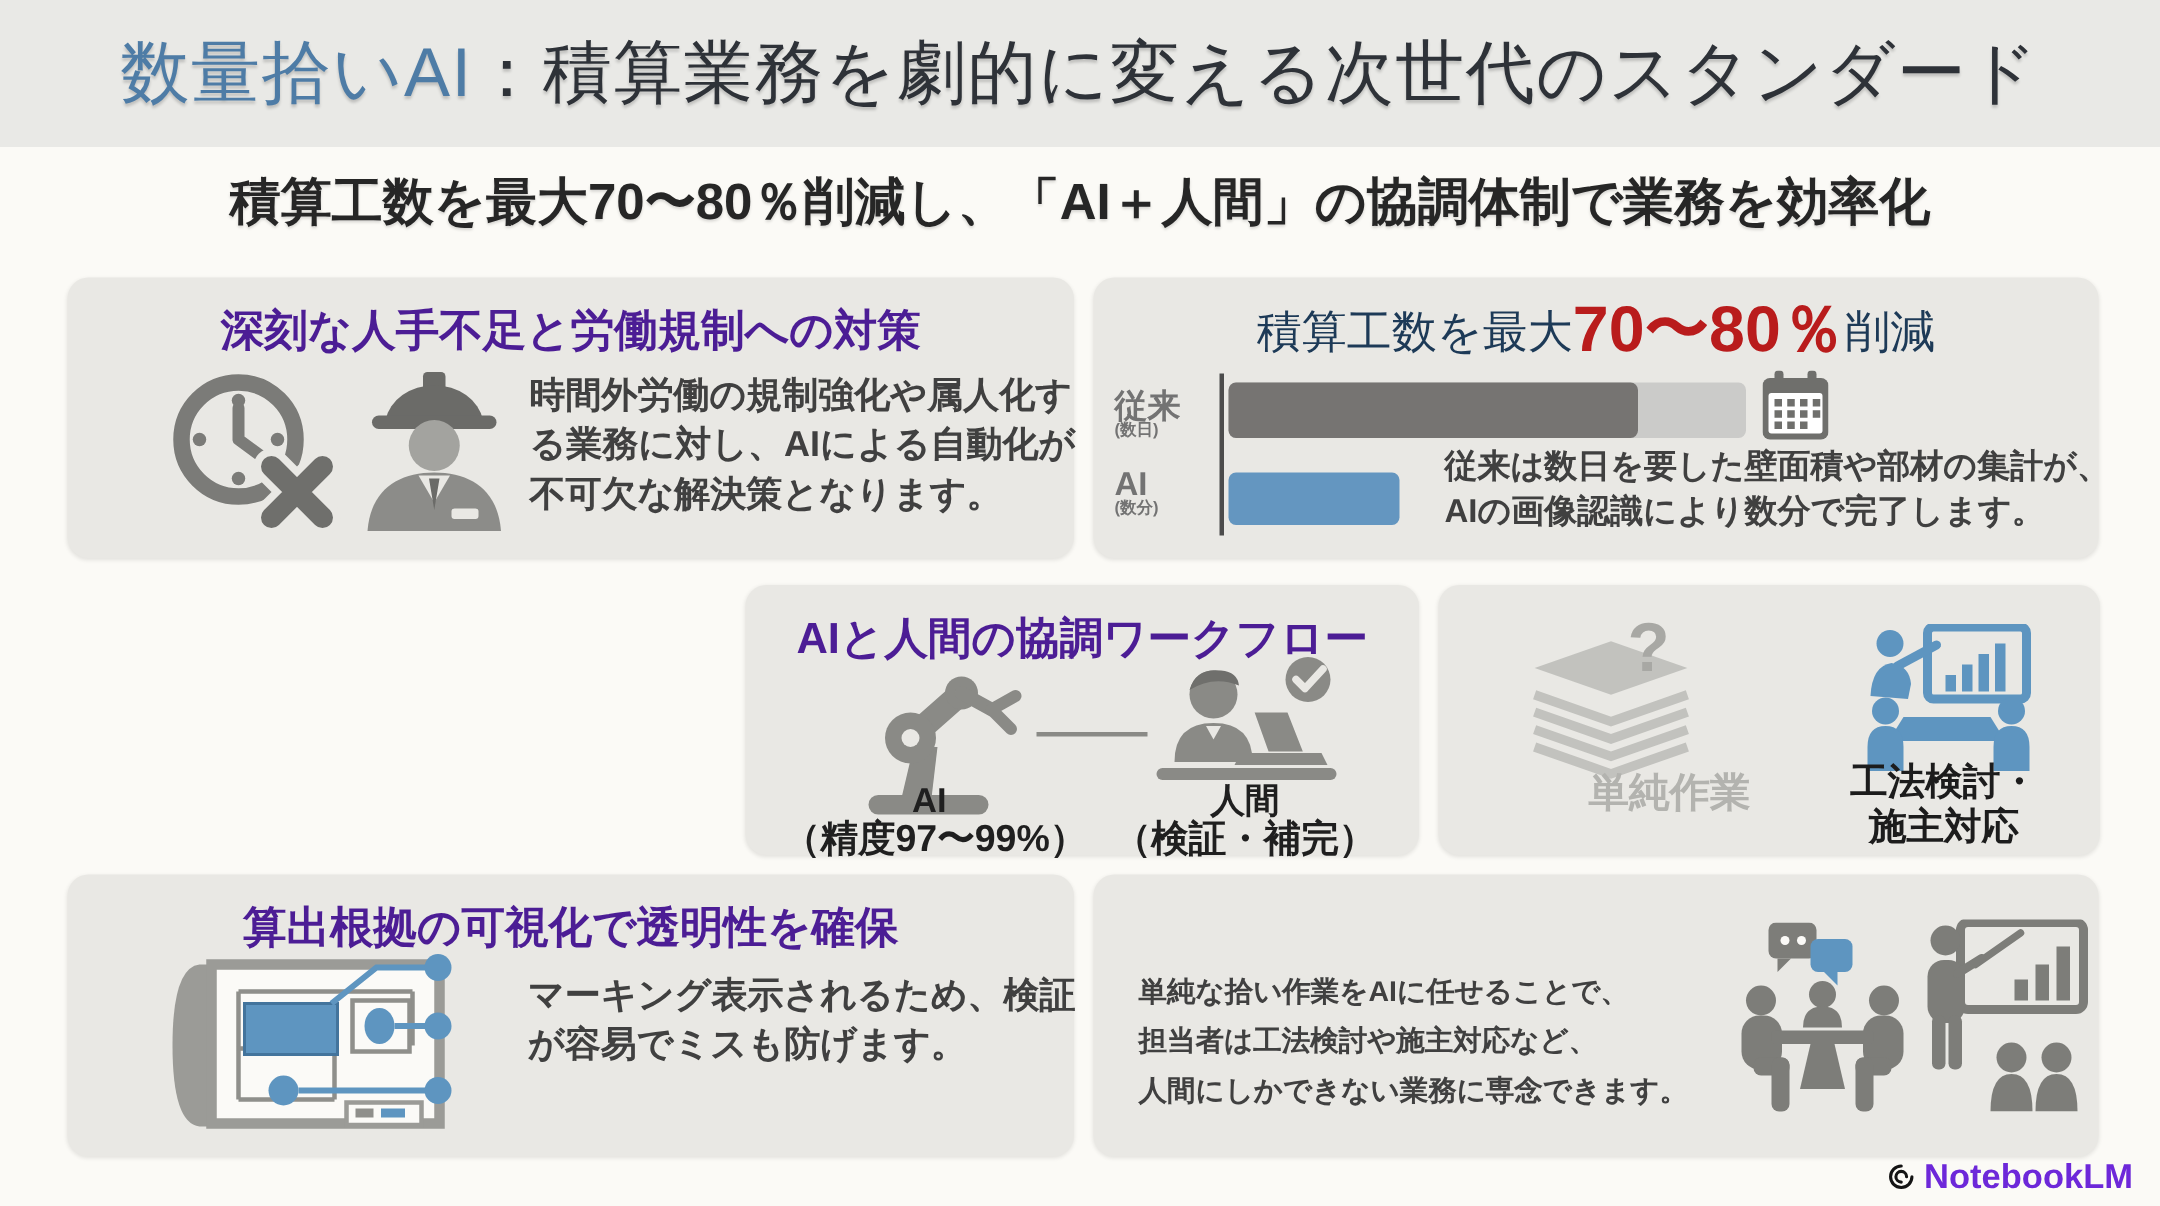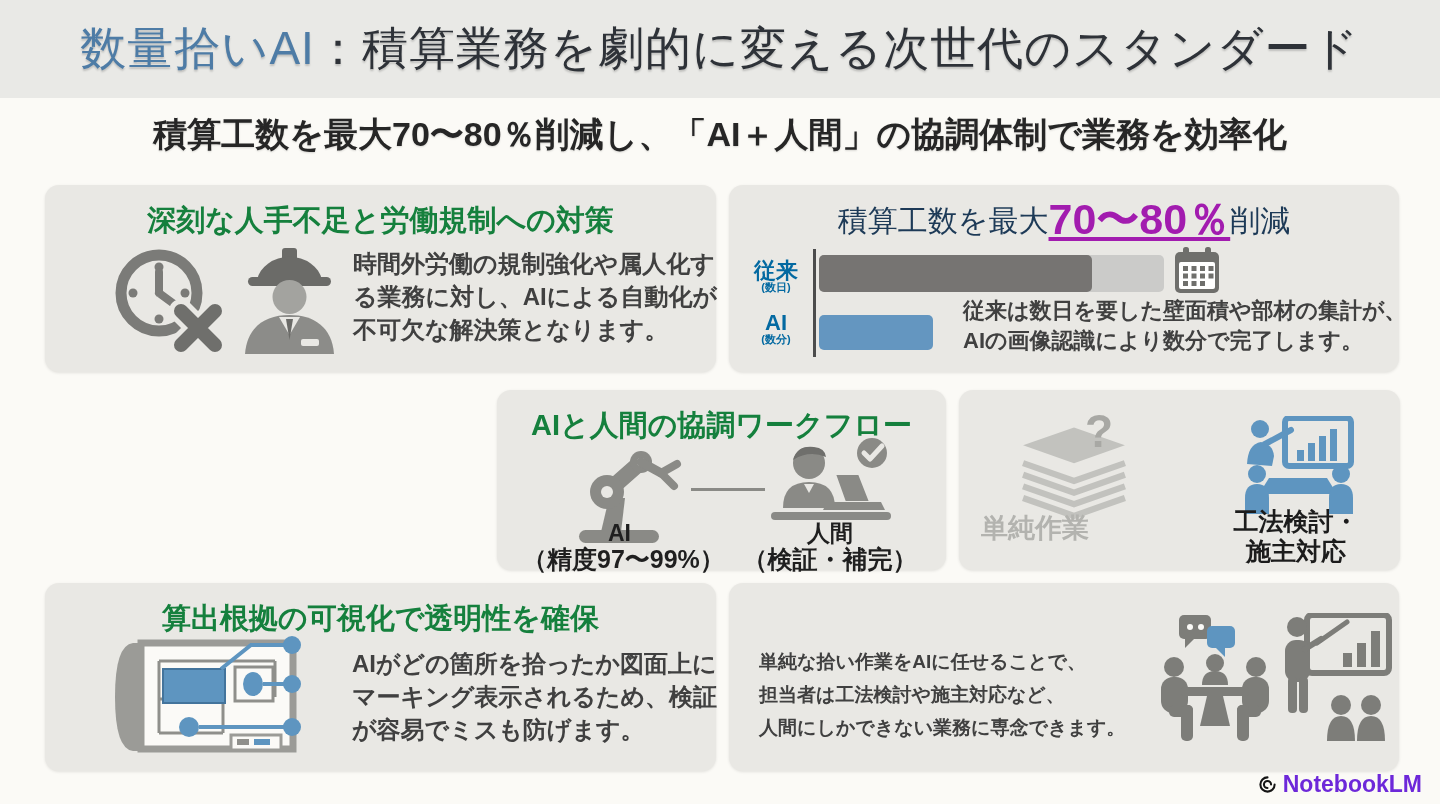--- a/index.html
+++ b/index.html
@@ -19,34 +19,34 @@
   
   .card{position:absolute;background:#e9e8e4;border-radius:14px;box-shadow:0 1px 3px rgba(0,0,0,.10);}
   #card-labor{left:45px;top:185px;width:671px;height:187px;}
   #card-reduction{left:729px;top:185px;width:670px;height:187px;}
   #card-workflow{left:497px;top:390px;width:449px;height:180px;}
   #card-task-shift{left:959px;top:390px;width:441px;height:180px;}
   #card-transparency{left:45px;top:583px;width:671px;height:188px;}
   #card-high-value{left:729px;top:583px;width:670px;height:188px;}
 
   .card-title{position:absolute;left:0;top:16px;width:100%;text-align:center;
-              font-size:29px;font-weight:bold;color:#15803d;white-space:nowrap;}
+              font-size:29px;font-weight:bold;color:#4c1d95;white-space:nowrap;}
   .body-text{position:absolute;font-weight:600;color:#404040;}
   .body-text div{white-space:nowrap;}
 
   
   #card-labor .icon-clock{position:absolute;left:68px;top:58px;}
   #card-labor .icon-worker{position:absolute;left:192px;top:55px;}
   #card-labor .body-text{left:308px;top:62px;font-size:24px;line-height:33px;}
 
   
   #card-reduction .title-row{position:absolute;left:0;top:6px;width:100%;text-align:center;white-space:nowrap;}
   #card-reduction .t-navy{font-size:30px;font-weight:normal;color:#1d3a57;vertical-align:baseline;}
-  #card-reduction .t-num{font-size:43px;font-weight:bold;color:#a21caf;vertical-align:-3px;text-decoration:underline;}
-  .chart-label{position:absolute;width:66px;text-align:center;font-weight:bold;color:#0369a1;line-height:1.05;}
+  #card-reduction .t-num{font-size:43px;font-weight:bold;color:#b91c1c;vertical-align:-3px;}
+  .chart-label{position:absolute;width:66px;font-weight:bold;color:#737373;line-height:1.05;}
   .chart-label .lab{font-size:22px;}
   .chart-label .sub{font-size:11px;}
   #lab-conv{left:14px;top:74px;}
   #lab-ai{left:14px;top:126px;}
   .chart-axis{position:absolute;left:84px;top:64px;width:3px;height:108px;background:#4c4c4c;}
   .track{position:absolute;left:90px;height:37px;border-radius:5px;}
   #track-conv{top:70px;width:345px;background:#cbcbc9;}
   #track-conv .fill{height:100%;background:#767472;border-radius:5px;}
   #track-ai{top:130px;width:345px;background:transparent;height:35px;}
   #track-ai .fill{height:100%;background:#6496c0;border-radius:5px;}
@@ -59,21 +59,21 @@
   #card-workflow .icon-human{position:absolute;left:272px;top:46px;}
   .wf-label{position:absolute;top:131px;text-align:center;color:#1f1f1f;font-weight:bold;line-height:1.1;}
   .wf-label .lab{font-size:23px;}
   .wf-label .sub{font-size:25px;white-space:nowrap;}
   #wf-ai{left:25px;width:195px;}
   #wf-human{left:243px;width:180px;}
 
   
   #card-task-shift .icon-stack{position:absolute;left:48px;top:30px;}
   #card-task-shift .qmark{position:absolute;left:126px;top:14px;font-size:46px;font-weight:bold;color:#a8a8a4;}
-  #card-task-shift .simple-label{position:absolute;left:22px;top:120px;width:186px;text-align:left;
+  #card-task-shift .simple-label{position:absolute;left:22px;top:120px;width:186px;text-align:right;
        font-size:27px;font-weight:bold;color:#b3b3af;}
   #card-task-shift .icon-bluepres{position:absolute;left:284px;top:26px;}
   #card-task-shift .value-label{position:absolute;left:247px;top:116px;width:180px;text-align:center;
        font-size:25px;font-weight:bold;color:#1c1c1c;line-height:30px;}
 
   
   #card-transparency .icon-blueprint{position:absolute;left:58px;top:52px;}
   #card-transparency .body-text{left:307px;top:64px;font-size:24px;line-height:33px;}
 
   
@@ -258,21 +258,20 @@
         <circle cx="189" cy="10" r="9"></circle>
           <circle cx="189" cy="49" r="9"></circle>
           <circle cx="189" cy="92" r="9"></circle>
         <circle cx="86" cy="92" r="10"></circle>
       </g>
       <rect x="128" y="100" width="50" height="15" fill="#fbfaf7" stroke="#9b9b97" stroke-width="3"></rect>
       <rect x="134" y="104" width="12" height="6" fill="#8f8f8b"></rect>
       <rect x="151" y="104" width="16" height="6" fill="#5e95c0"></rect>
     </svg>
     <div class="body-text">
-      <div>AIがどの箇所を拾ったか図面上に</div>
       <div>マーキング表示されるため、検証</div>
       <div>が容易でミスも防げます。</div>
     </div>
   </section>
 
   <section class="card" id="card-high-value">
     <div class="body-text">
       <div>単純な拾い作業をAIに任せることで、</div>
       <div>担当者は工法検討や施主対応など、</div>
       <div>人間にしかできない業務に専念できます。</div>

